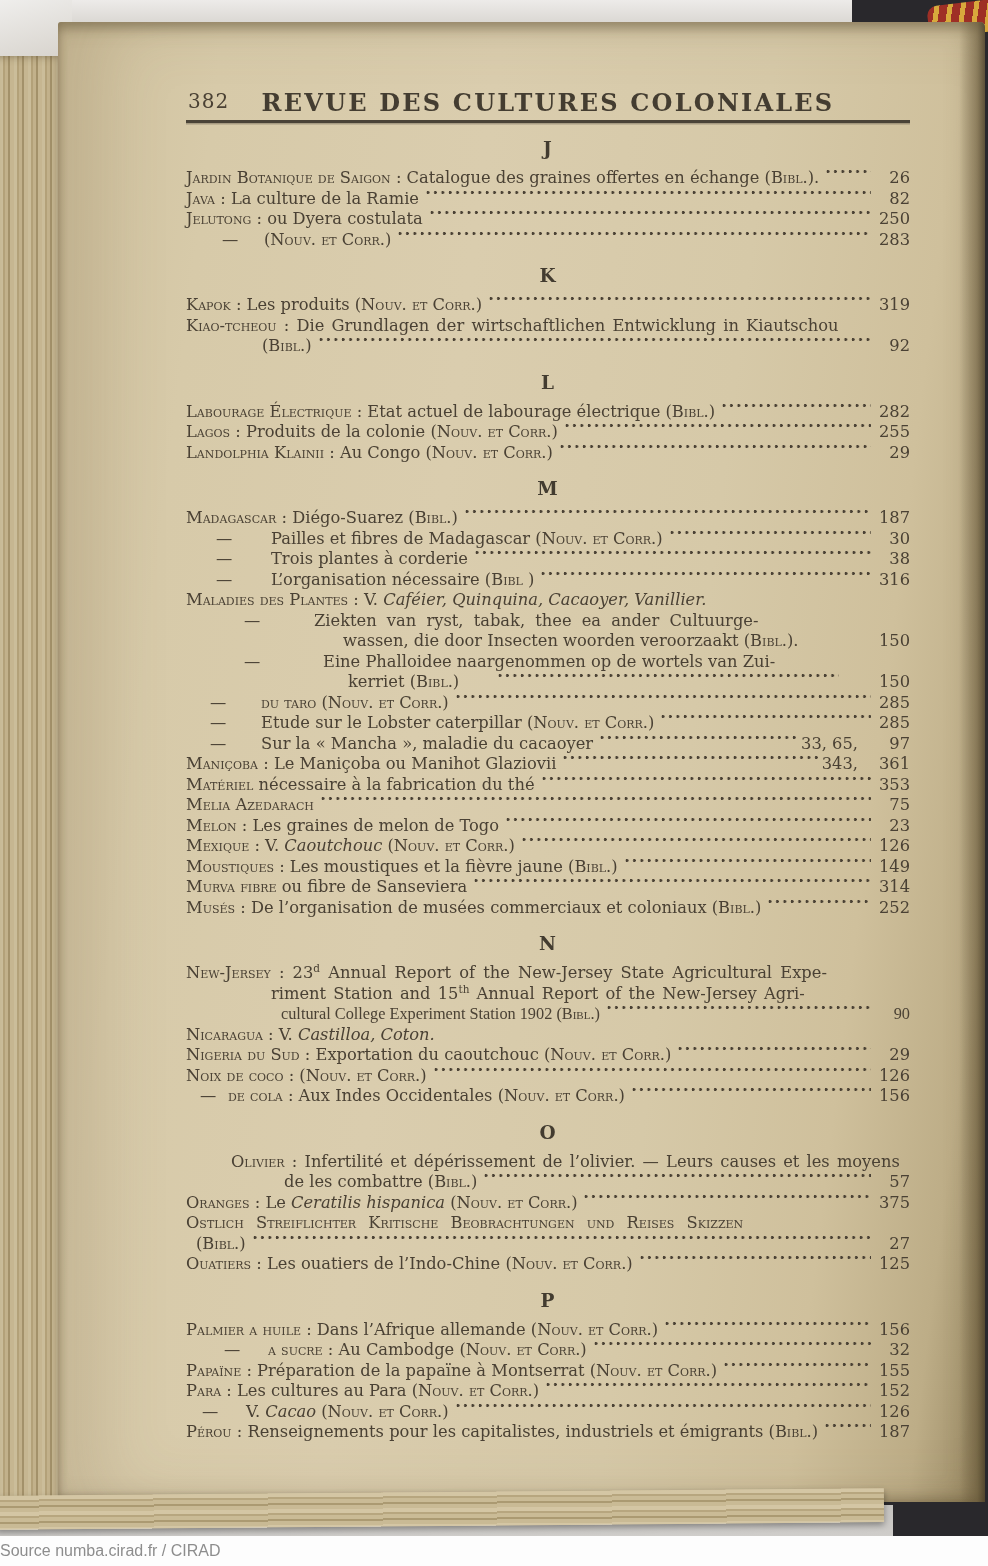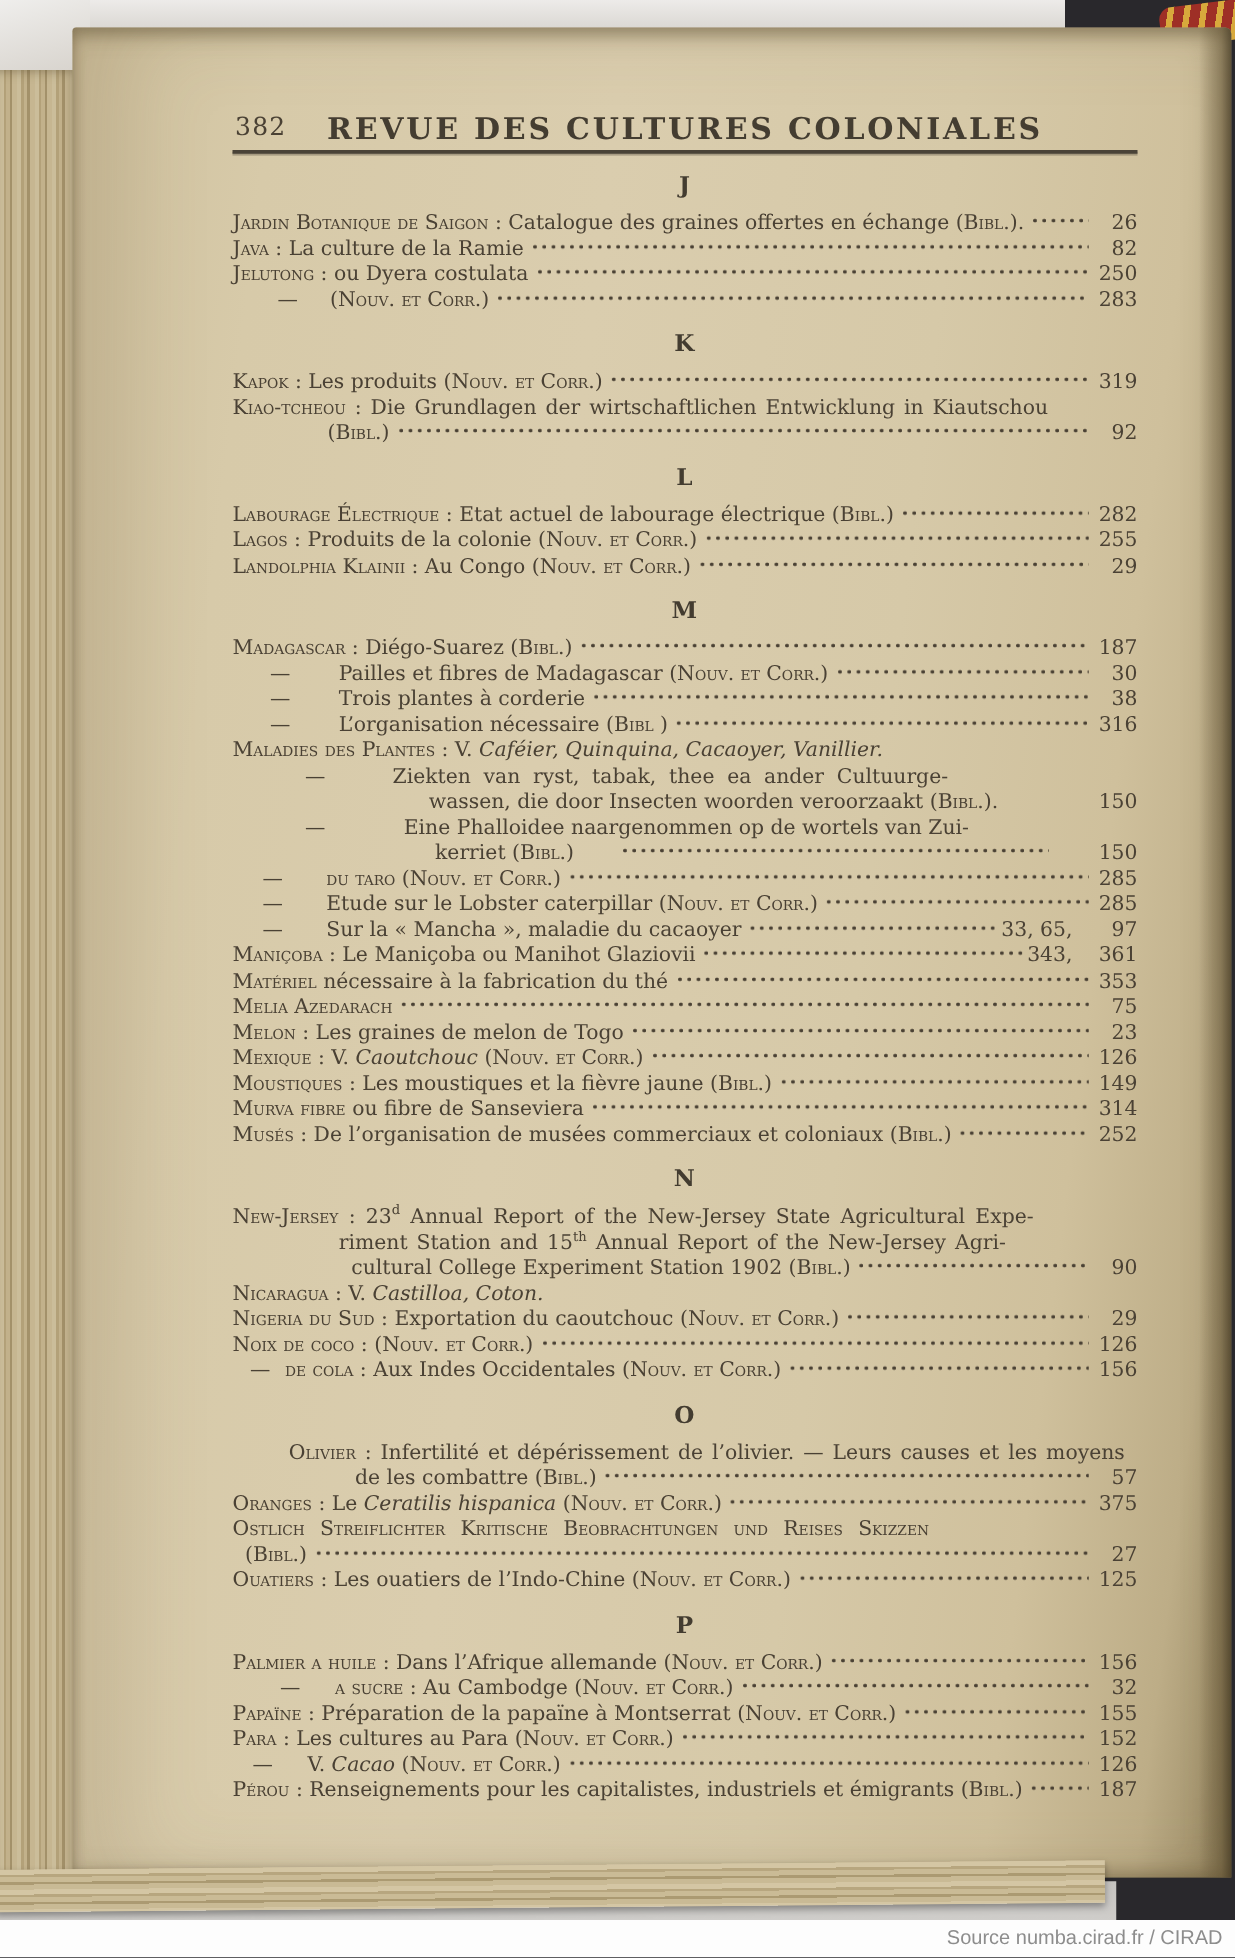--- a/index.html
+++ b/index.html
@@ -32,42 +32,42 @@
   .gutter{position:absolute;top:0;right:0;width:26px;height:100%;border-radius:0 5px 0 0;
     background:linear-gradient(90deg,rgba(0,0,0,0),rgba(95,80,50,.45) 70%,rgba(60,50,30,.62));}
   
   .text-block{position:absolute;top:66px;left:128px;width:724px;color:#4a4134;font-size:16.3px;}
   .page-header{position:relative;height:25px;}
   .pagenum{position:absolute;left:2px;top:1px;font-size:20px;letter-spacing:1px;}
   .jtitle{text-align:center;font-size:24px;font-weight:bold;letter-spacing:2.2px;color:#443d31;}
   .rule{height:3px;background:#4a4337;margin-top:7px;box-shadow:0 1.5px 0 rgba(74,67,55,.35);}
   .sect-head{text-align:center;font-weight:bold;font-size:18.5px;color:#433c30;
     margin:15px 0 9px;letter-spacing:1px;}
-  .line{position:relative;display:flex;align-items:center;line-height:20.5px;min-height:20.5px;}
+  .line{position:relative;display:flex;align-items:flex-start;line-height:20.5px;min-height:20.5px;}
   .txt{white-space:nowrap;flex:0 0 auto;}
   .dash{position:absolute;top:0;}
   .lead{flex:1 1 auto;min-width:12px;height:7px;margin:0 3px 3.5px 6px;
     background-image:radial-gradient(circle at 3px 3.5px,#4a4134 1.25px,rgba(0,0,0,0) 1.7px);
     background-size:7.4px 7px;background-repeat:repeat-x;}
   .fill{flex:1 1 auto;}
   .pre{margin-right:16px;}
   .num{min-width:36px;text-align:right;}
   .hw,.sc{font-variant:small-caps;}
   .it{font-style:italic;}
   .sup{vertical-align:super;font-size:10.5px;line-height:0;}
   
   .under-strip{position:absolute;left:0;top:1505px;width:893px;height:31px;z-index:4;
     background:linear-gradient(180deg,#c5c3c0,#cfcdca);}
   .bottom-stack{position:absolute;left:-4px;top:1492px;width:888px;height:34px;z-index:5;
     transform:rotate(-0.5deg);
     background:repeating-linear-gradient(180deg,#d4c6a4 0 4px,#b7a67f 4px 6px,#cabb96 6px 10px,#ab9a72 10px 12px,#c9ba95 12px 16px);
     box-shadow:0 3px 6px rgba(0,0,0,.35);}
   
   .watermark-bar{position:absolute;left:0;top:1536px;width:988px;height:30px;z-index:6;
-    background:#fdfdfd;display:flex;align-items:center;justify-content:flex-end;
+    background:#fdfdfd;display:flex;align-items:center;
     padding-right:10px;box-sizing:border-box;
     font-family:"Liberation Sans", sans-serif;font-size:16px;color:#8d8d8d;}
 </style>
 </head>
 <body>
 
 <div class="top-band"></div>
 <div class="corner-tl"></div>
 <div class="headband"></div>
 <div class="left-stack"></div>
@@ -237,21 +237,21 @@
           <span class="lead"></span>
           <span class="num">252</span>
         </div>
         <div class="sect-head">N</div>
         <div class="line" style="word-spacing: 3px;">
           <span class="txt"><span class="hw">New-Jersey</span><span class="pl"> : 23</span><span class="sup">d</span><span class="pl"> Annual Report of the New-Jersey State Agricultural Expe-</span></span>
         </div>
         <div class="line" style="padding-left: 85px; word-spacing: 2px;">
           <span class="txt"><span class="pl">riment Station and 15</span><span class="sup">th</span><span class="pl"> Annual Report of the New-Jersey Agri-</span></span>
         </div>
-        <div class="line" style="padding-left: 95px;">
+        <div class="line" style="padding-left: 95px; font-family: Liberation Serif, serif;">
           <span class="txt"><span class="pl">cultural College Experiment Station 1902 </span><span class="sc">(Bibl.)</span></span>
           <span class="lead"></span>
           <span class="num">90</span>
         </div>
         <div class="line">
           <span class="txt"><span class="hw">Nicaragua</span><span class="pl"> : V. </span><span class="it">Castilloa, Coton.</span></span>
         </div>
         <div class="line">
           <span class="txt"><span class="hw">Nigeria du Sud</span><span class="pl"> : Exportation du caoutchouc </span><span class="sc">(Nouv. et Corr.)</span></span>
           <span class="lead"></span>

